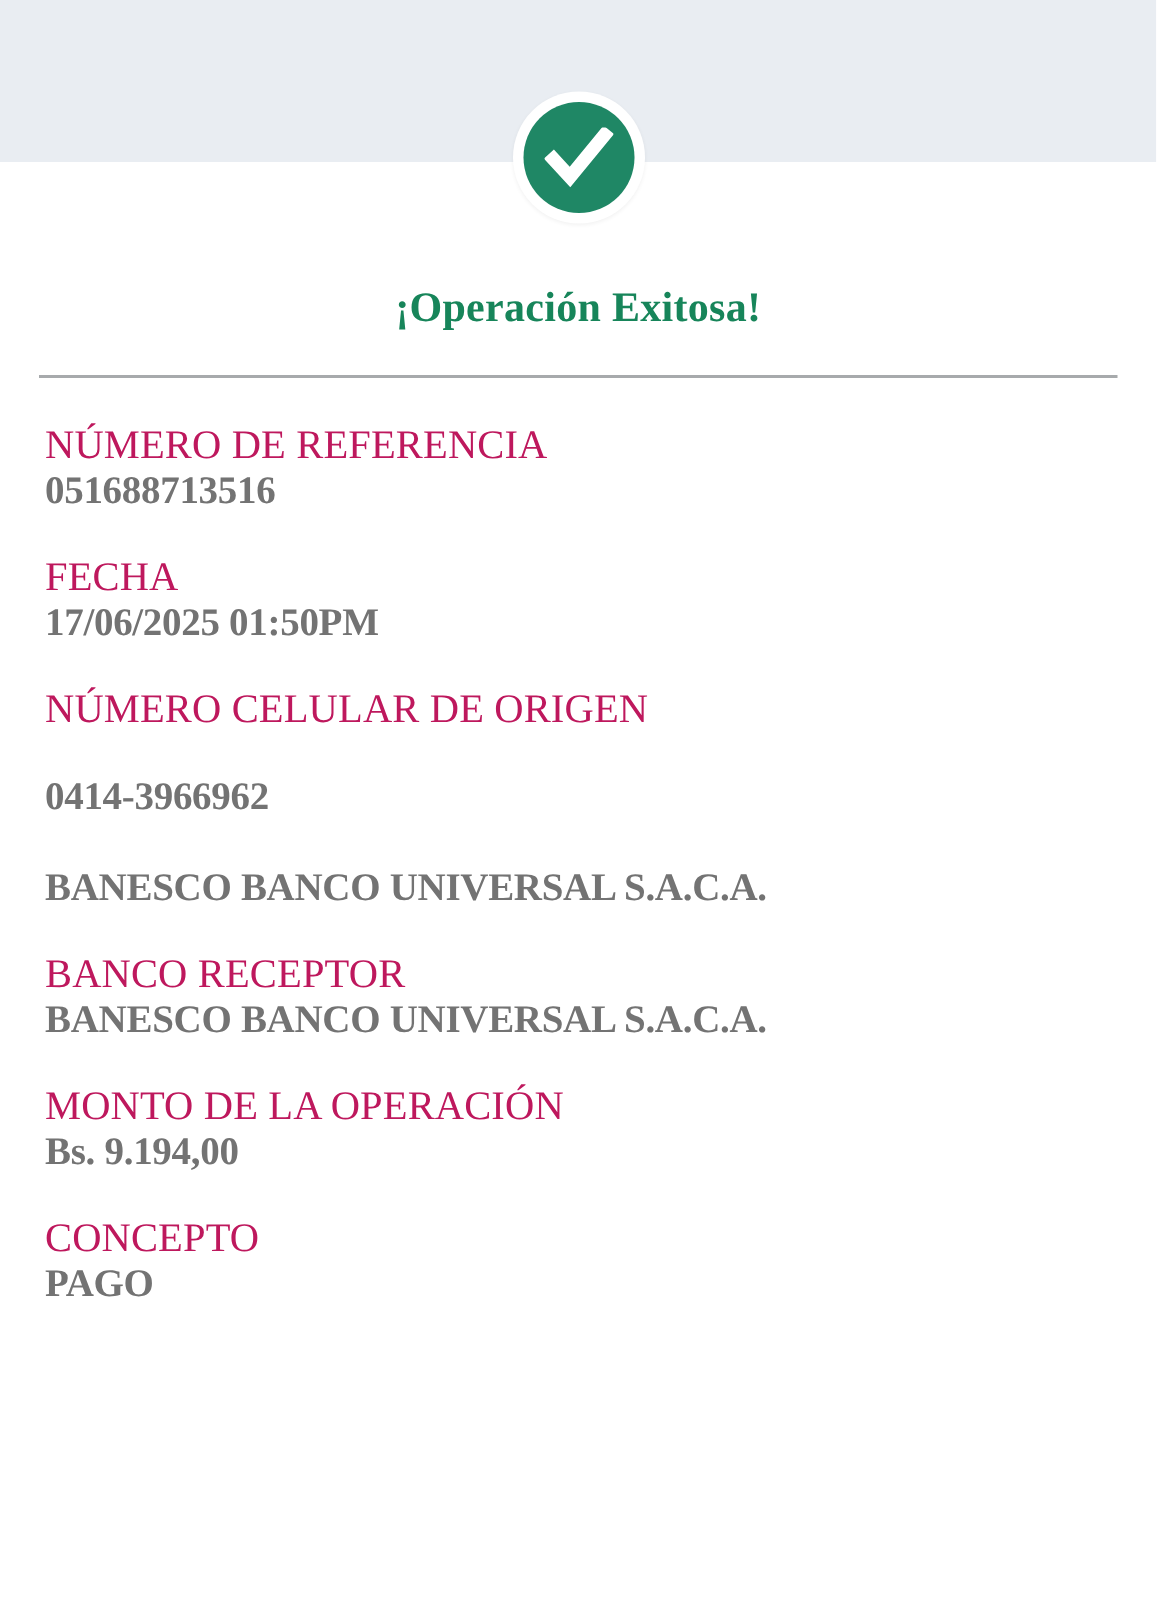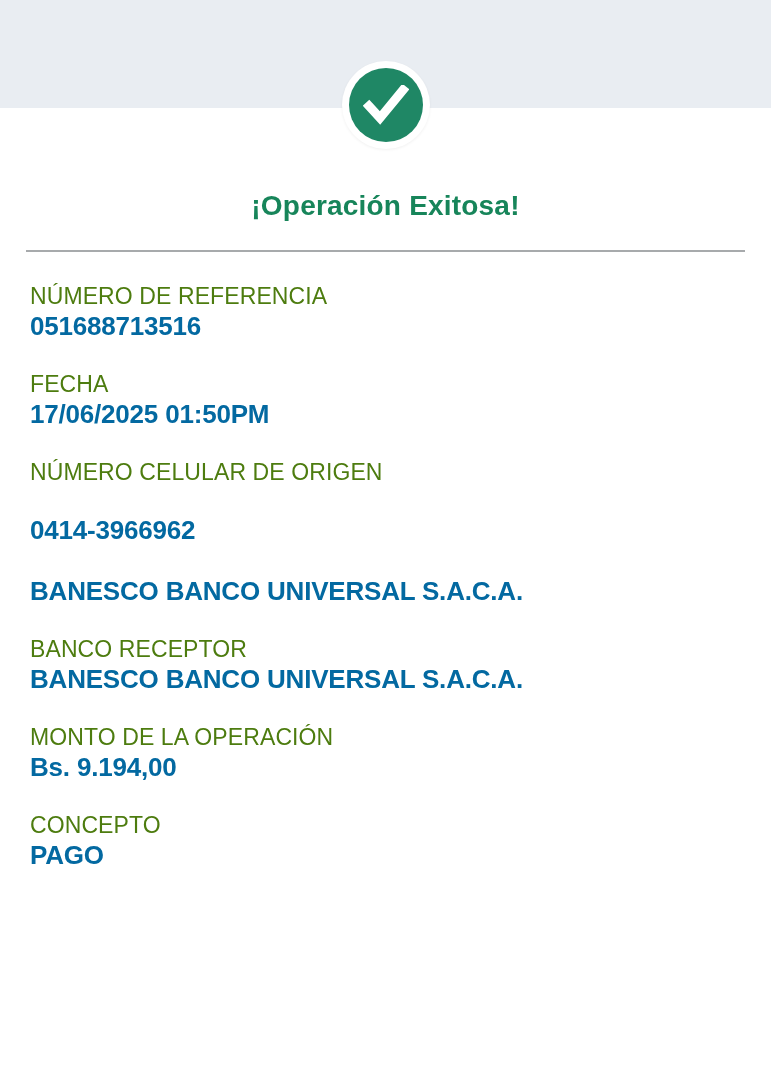--- a/index.html
+++ b/index.html
@@ -7,20 +7,21 @@
     padding: 0;
     background: #ffffff;
     font-family: "Liberation Sans", "DejaVu Sans", sans-serif;
   }
   .screen {
     position: relative;
     width: 771px;
     height: 1080px;
     background: #ffffff;
     overflow: hidden;
+    font-family: Liberation Serif, serif;
   }
   .header-band {
     width: 100%;
     height: 108px;
     background: #e9edf2;
   }
   .badge {
     position: absolute;
     top: 61px;
     left: 50%;
@@ -57,28 +58,28 @@
     border-top: 2px solid #a7aaac;
     margin: 26px 26px 0 26px;
   }
   .content {
     padding: 31px 30px 0 30px;
   }
   .row {
     margin-bottom: 28px;
   }
   .field-label {
-    color: #4d7c0f;
-    font-size: 23px;
+    color: #be185d;
+    font-size: 27px;
     font-weight: 400;
     line-height: 27px;
     letter-spacing: 0.1px;
   }
   .field-value {
-    color: #0369a1;
+    color: #737373;
     font-size: 26px;
     font-weight: 700;
     line-height: 33px;
     letter-spacing: -0.2px;
   }
 </style>
 </head>
 <body>
 
 <div class="screen">

